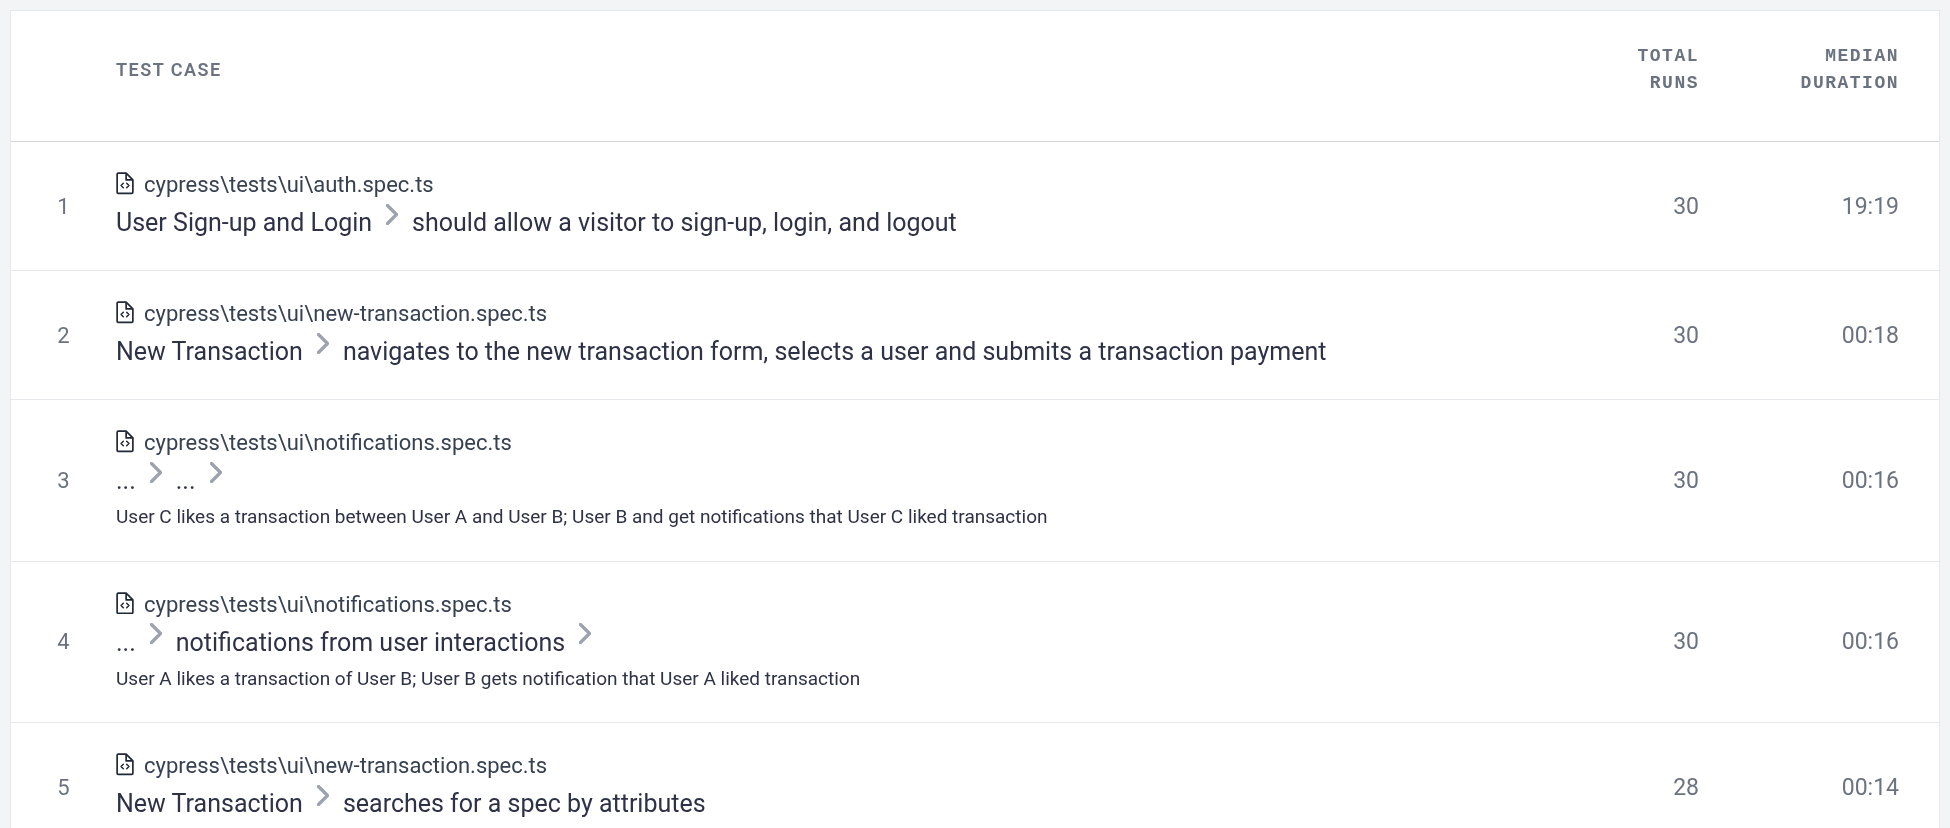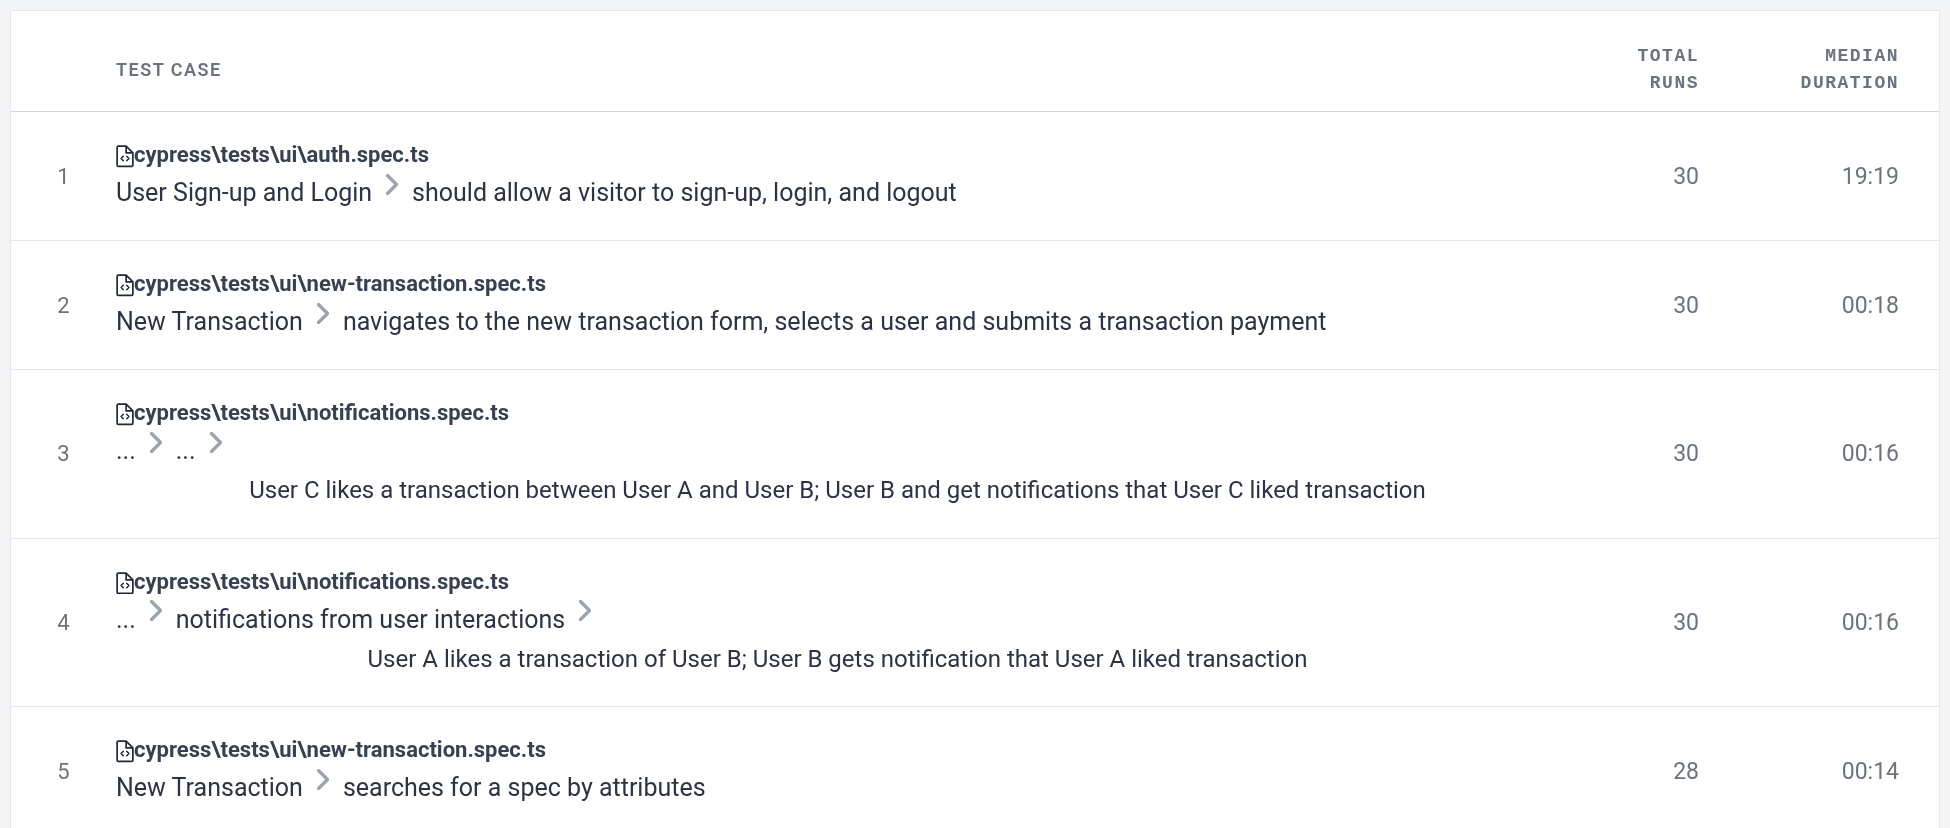--- a/index.html
+++ b/index.html
@@ -14,21 +14,21 @@
       color: #2e3247;
     }
     .table-container {
       background: #fff;
       border: 1px solid #e5e7eb;
       width: 100%;
     }
     .header-row {
       display: flex;
       align-items: center;
-      padding: 30px 40px 14px 0;
+      padding: 30px 40px 44px 0;
       border-bottom: 1px solid #d1d5db;
     }
     .col-index {
       width: 105px;
       flex-shrink: 0;
       text-align: center;
       font-size: 22px;
       color: #6b7280;
     }
     .col-testcase {
@@ -66,23 +66,23 @@
       align-items: center;
       padding: 30px 40px 30px 0;
       border-bottom: 1px solid #e5e7eb;
       background: #fff;
     }
     .data-row:last-child {
       border-bottom: none;
     }
     .file-line {
       display: flex;
-      align-items: flex-end;
+      align-items: flex-start;
+      gap: 10px;
       margin-bottom: 8px;
-      font-weight: bold;
     }
     .file-icon {
       width: 18px;
       height: 22px;
       flex-shrink: 0;
       color: #1f2937;
     }
     .file-path {
       font-size: 22px;
       color: #374151;
@@ -104,25 +104,24 @@
       height: 18px;
       flex-shrink: 0;
       color: #9ca3af;
       display: inline-flex;
       align-items: center;
     }
     .chevron svg {
       display: block;
     }
     .test-title {
-      font-size: 24px;
+      font-size: 19px;
       color: #2e3247;
       line-height: 1.4;
       margin-top: 6px;
-      text-align: center;
     }
   </style>
 </head>
 <body>
 
 <div class="table-container">
 
   <div class="header-row">
     <div class="col-index"></div>
     <div class="col-testcase">

